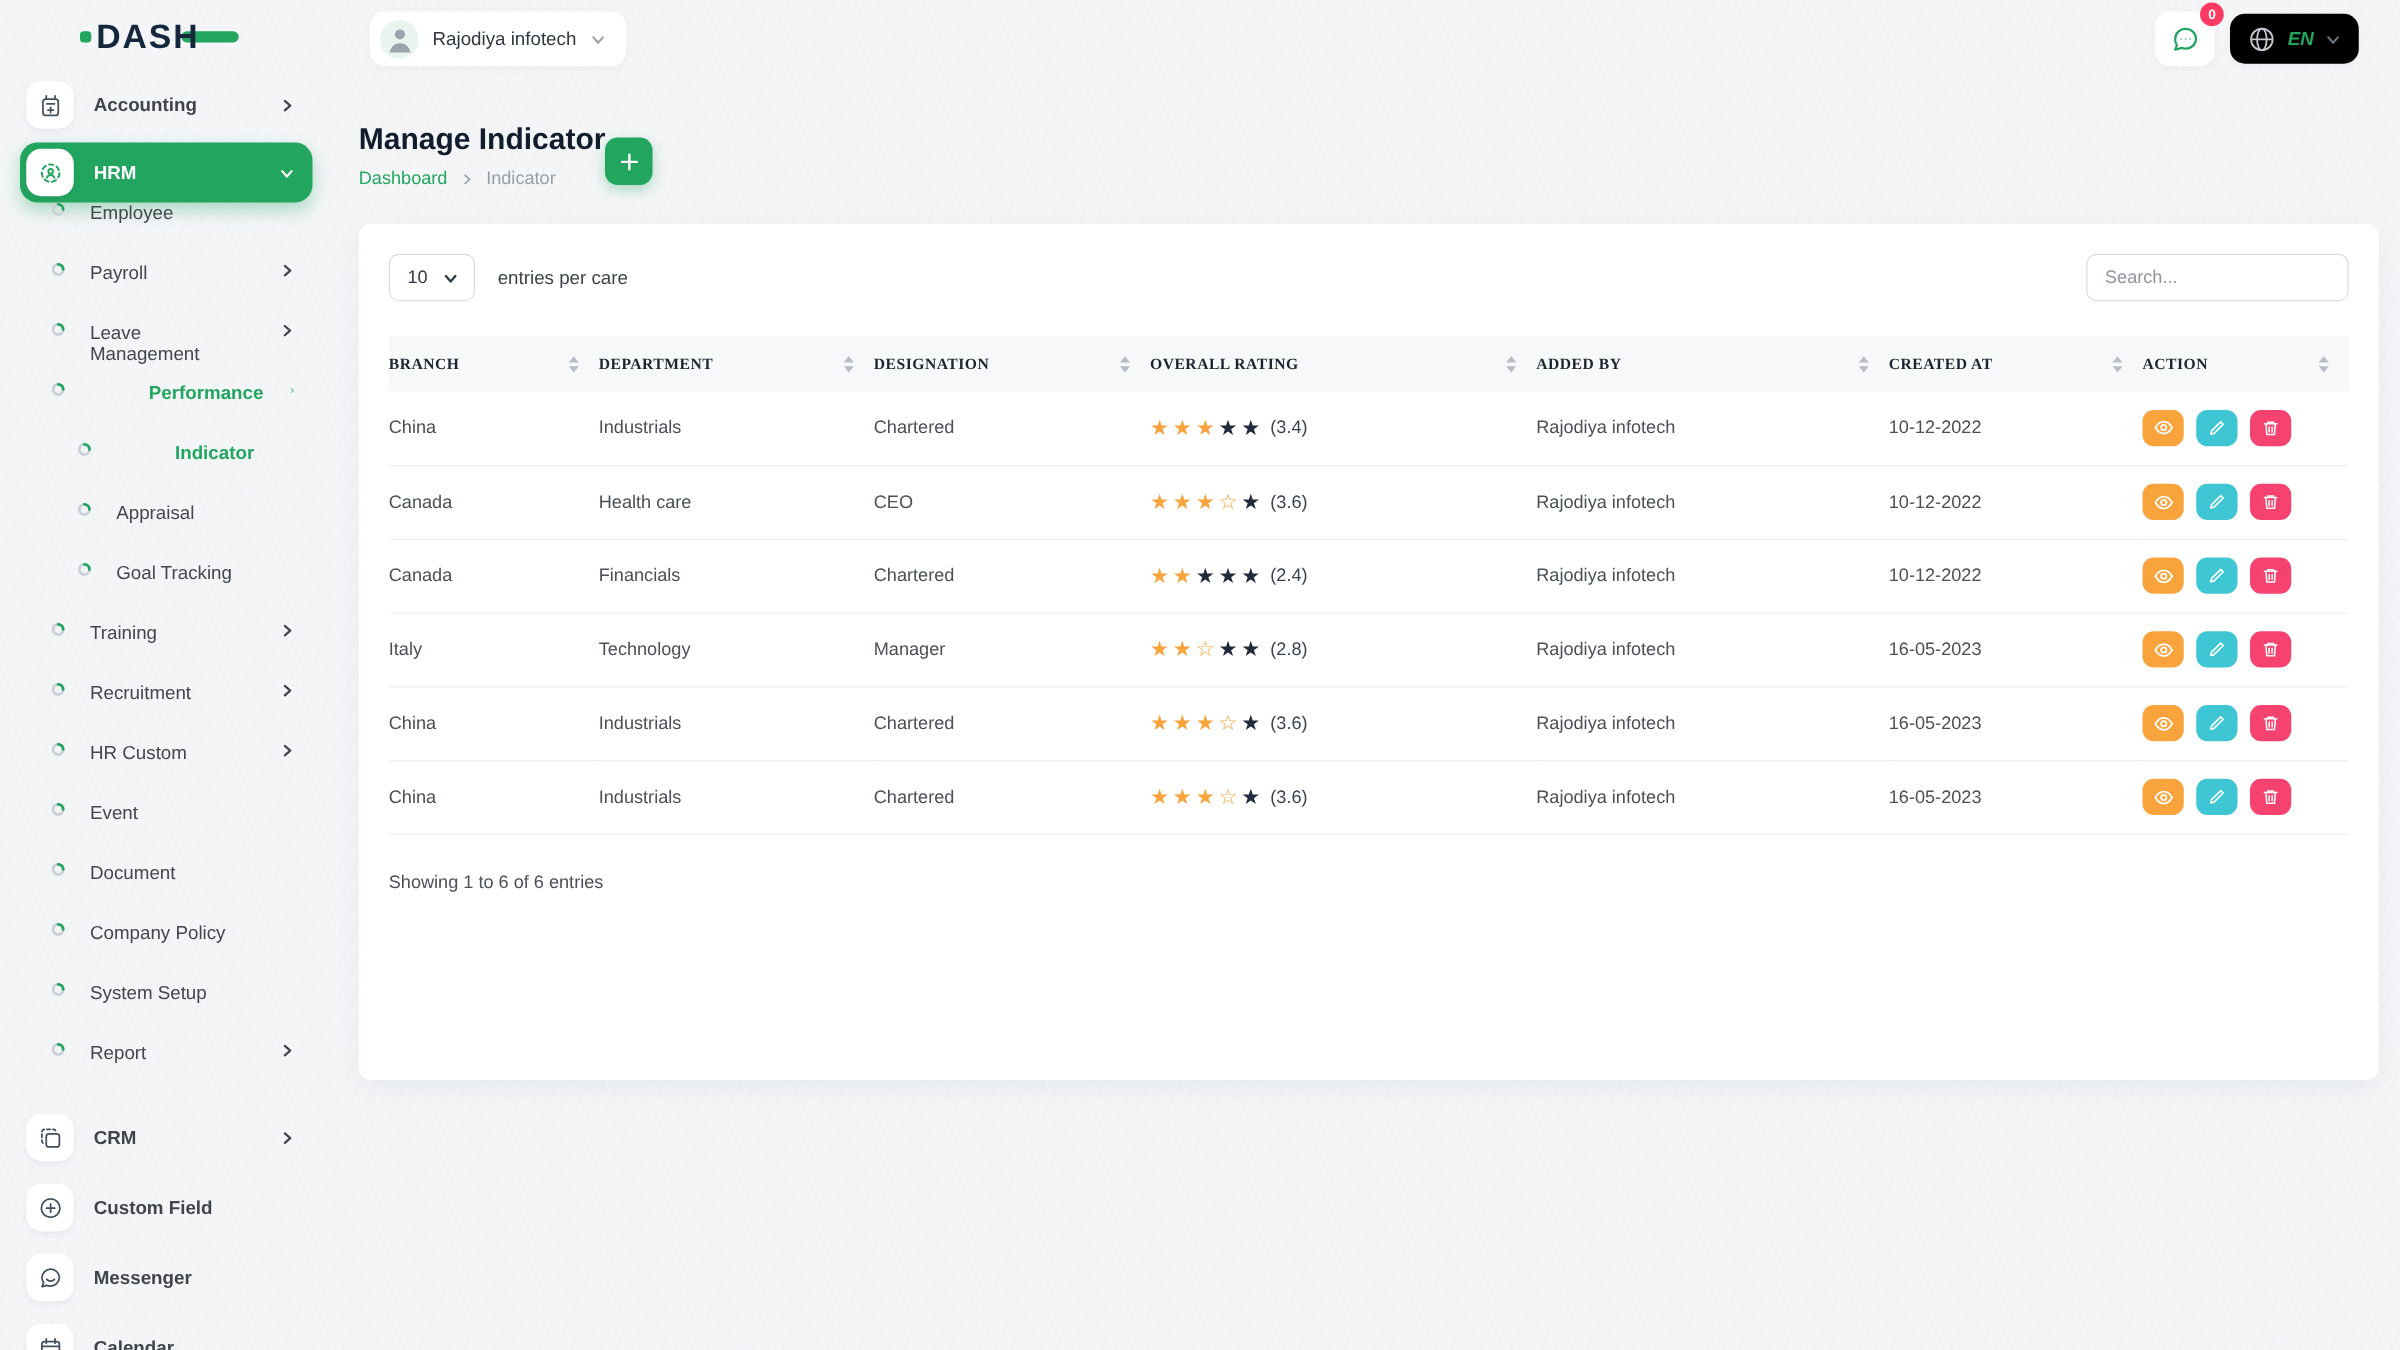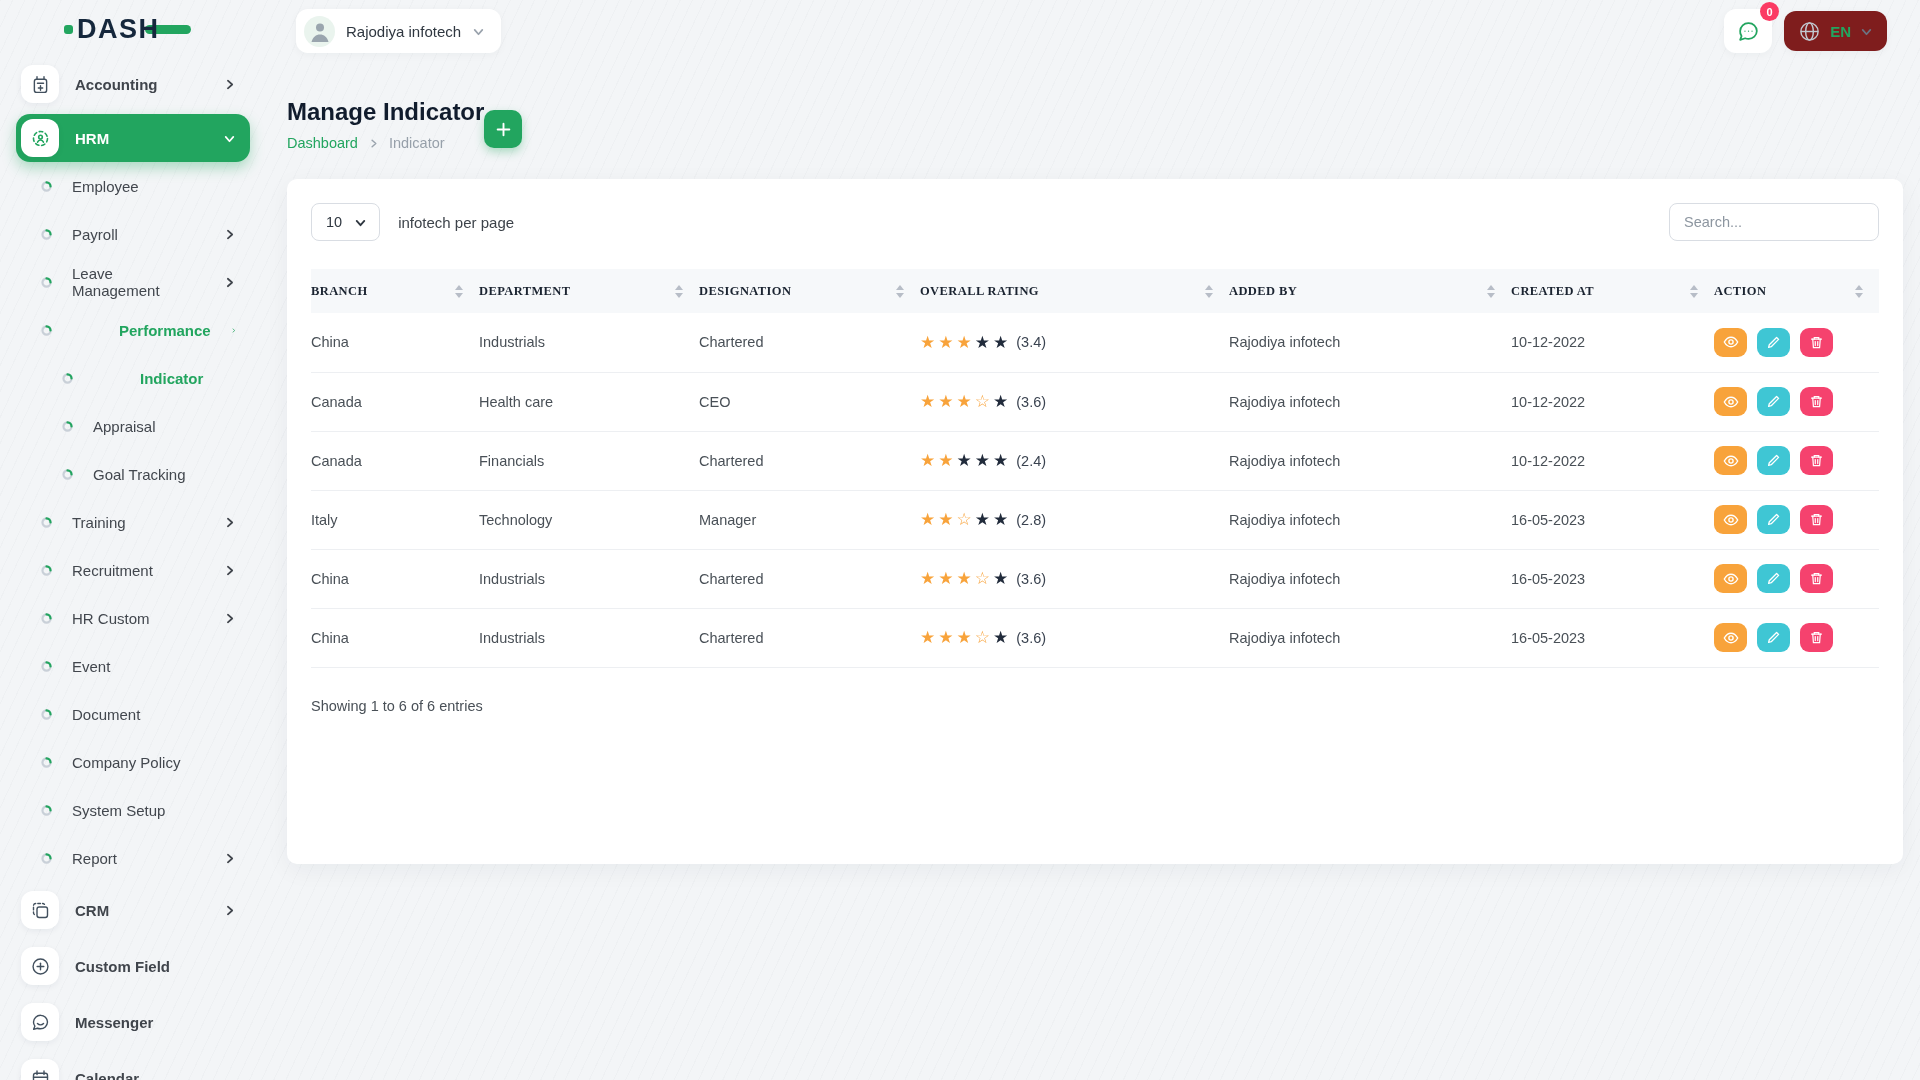--- a/index.html
+++ b/index.html
@@ -27,36 +27,36 @@
     display:flex; align-items:center; justify-content:center; overflow:hidden; }
   .workspace-name{ font-size:15px; color:#2f3740; }
 
   .top-right{ position:absolute; right:33px; top:9px; display:flex; align-items:center; gap:12px; }
   .chat-btn{ position:relative; width:48px; height:44px; background:#fff; border-radius:12px;
     display:flex; align-items:center; justify-content:center;
     box-shadow:0 2px 8px rgba(24,41,63,0.04); cursor:pointer; }
   .chat-badge{ position:absolute; top:-7px; right:-7px; min-width:19px; height:19px;
     background:#fb3b64; color:#fff; font-size:11px; font-weight:700; border-radius:50%;
     display:flex; align-items:center; justify-content:center; }
-  .lang-pill{ height:40px; background:#7f1d1d; border-radius:12px; display:flex; align-items:center;
-    gap:9px; padding:0 14px; box-shadow:0 2px 8px rgba(24,41,63,0.04); cursor:pointer; }
+  .lang-pill{ height:40px; background:#000000; border-radius:12px; display:flex; align-items:center;
+    gap:9px; padding:0 14px; box-shadow:0 2px 8px rgba(24,41,63,0.04); cursor:pointer;font-style:italic; }
   .lang-code{ font-size:15px; font-weight:700; color:var(--accent); }
 
   
   .sidebar{ position:absolute; left:0; top:58px; bottom:0; width:268px; overflow:hidden; }
   .s-module{ display:flex; align-items:center; height:48px; margin:0 18px 0 16px;
     border-radius:14px; padding:0 14px 0 5px; gap:16px; cursor:pointer; }
   .s-module .icon-box{ width:38px; height:38px; background:#fff; border-radius:12px;
     display:flex; align-items:center; justify-content:center;
     box-shadow:0 2px 6px rgba(24,41,63,0.06); flex:none; }
   .s-module .s-label{ font-size:15px; font-weight:600; color:#40454c; }
   .s-module.active{ background:var(--accent); box-shadow:0 6px 14px rgba(34,165,95,0.35); }
   .s-module.active .s-label{ color:#fff; }
   .s-module .chev{ margin-left:auto; }
-  .s-item{ display:flex; align-items:center; height:48px; padding:0 32px 0 41px; gap:20px; cursor:pointer; }
+  .s-item{ display:flex; align-items:flex-start; height:48px; padding:0 32px 0 41px; gap:20px; cursor:pointer; }
   .s-item .s-label{ font-size:15px; color:#42474e; }
   .s-item.active .s-label{ color:var(--accent); font-weight:700;margin-left:47px; }
   .s-item .chev{ margin-left:auto; }
   .s-item.s-sub{ padding-left:62px; }
   .ring{ display:flex; flex:none; }
   .mt2{margin-top:2px} .mt6{margin-top:6px} .mt4{margin-top:4px} .mt8{margin-top:8px}
 
   
   .content{ position:absolute; left:287px; right:17px; top:58px; }
   .page-head{ display:flex; justify-content:flex-start; align-items:flex-start; margin-top:40px; }
@@ -403,21 +403,21 @@
   </div>
 
   <section class="card">
     <div class="controls">
       <div class="pagesize">
         <span>10</span>
         <svg width="13" height="13" viewBox="0 0 12 12" fill="none" stroke="#2f3740" stroke-width="1.7" stroke-linecap="round" stroke-linejoin="round">
             <polyline points="2.5,4.5 6,8.5 9.5,4.5"></polyline>
           </svg>
       </div>
-      <span class="entries-label">infotech per page</span>
+      <span class="entries-label">entries per care</span>
       <input class="search-input" type="text" placeholder="Search..." style="">
     </div>
 
     <table>
       <colgroup>
         <col style="width:168px">
           <col style="width:220px">
           <col style="width:221px">
         <col style="width:309px">
           <col style="width:282px">

